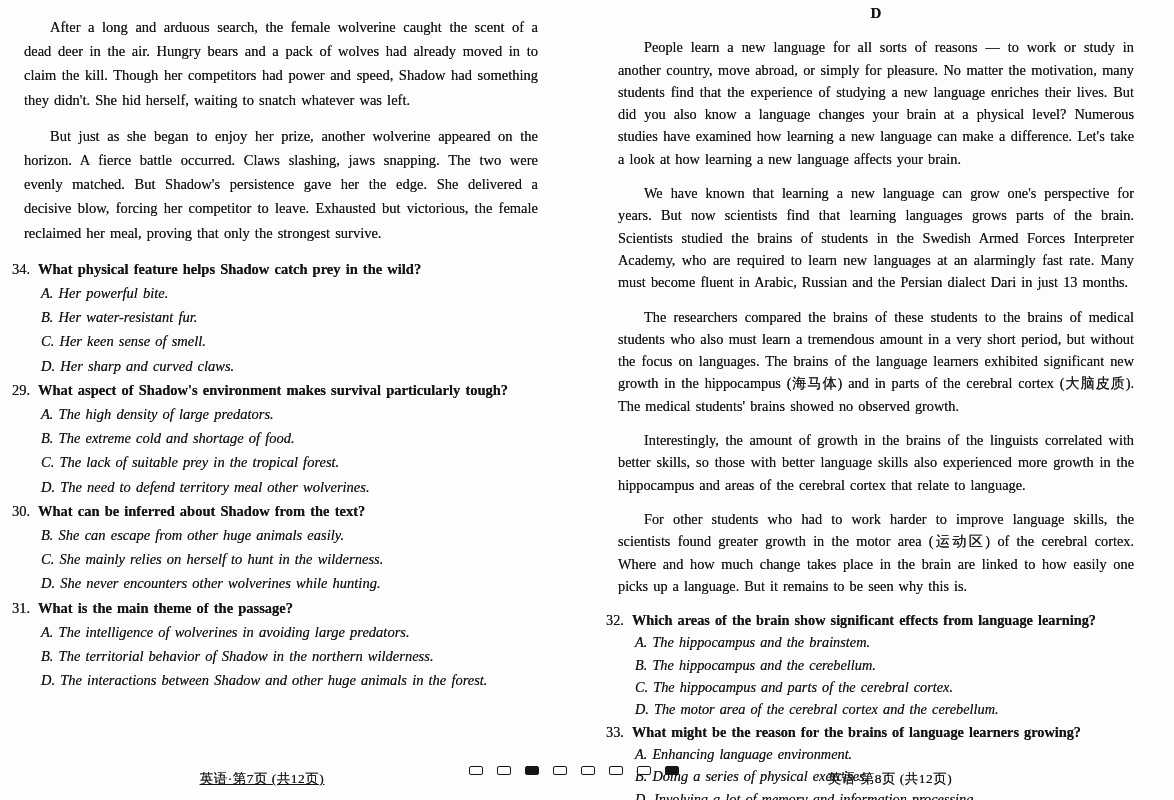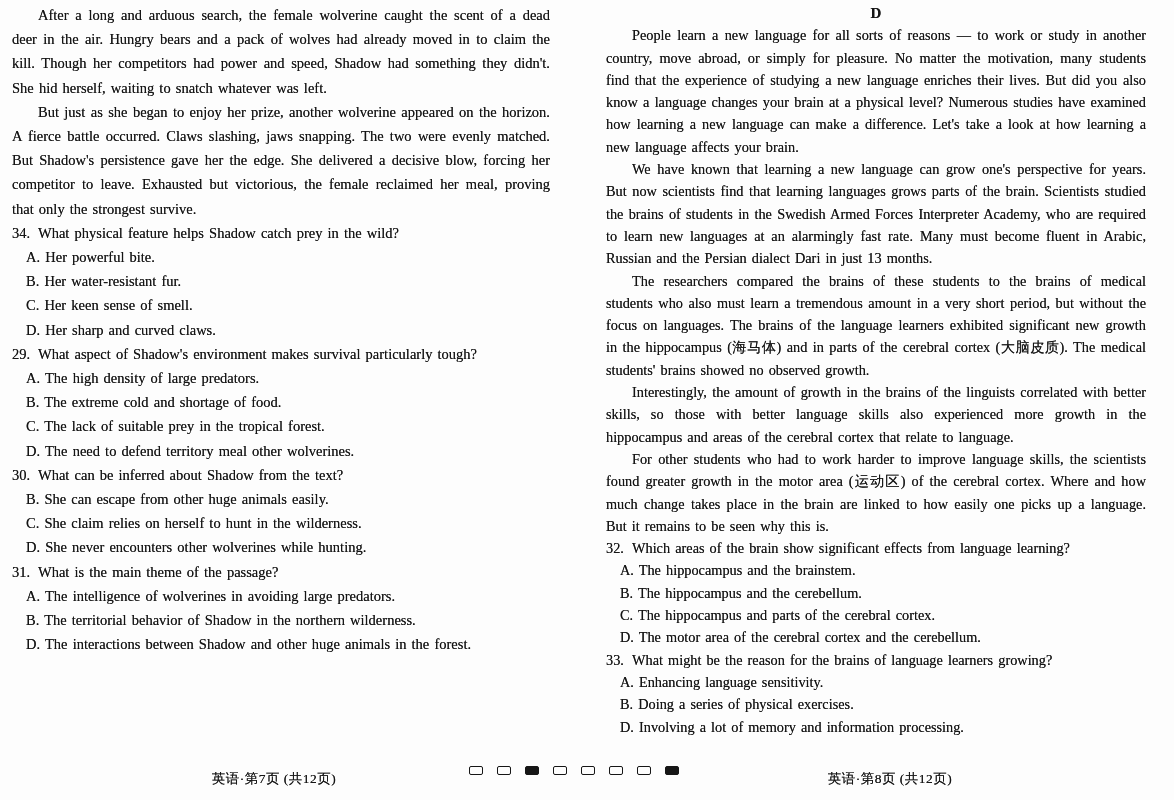--- a/index.html
+++ b/index.html
@@ -22,42 +22,43 @@
   .page-left  { left: 12px;  width: 538px; top: 3px;  line-height: 24.2px; font-size: 14.5px; }
   .page-right { left: 606px; width: 540px; top: 2px;  line-height: 22.3px; font-size: 14.3px; }
   .page, .footer { text-shadow: 0 0 0.5px rgba(20,20,20,0.75); }
 
   .section-label {
     text-align: center;
     font-weight: bold;
     font-size: 15px;
   }
   p.para {
-    margin: 0;
+    margin: 12px;
     text-indent: 26px;
     text-align: justify;
     word-spacing: 1.5px;
   }
   .question { margin: 0; }
   .q-line { display: flex; word-spacing: 1.5px; }
   .q-num  { flex: 0 0 26px; }
-  .q-text { flex: 1; text-align: justify; }
+  .q-text { flex: 1; text-align: justify; font-weight: bold; }
   .option {
-    margin-left: 14px;
+    margin-left: 29px;
     word-spacing: 1.5px;
+    font-style: italic;
   }
 
   .footer {
     position: absolute;
     top: 770px;
     font-size: 13.5px;
     text-align: center;
     letter-spacing: 0.5px;
   }
-  .footer-left  { left: 24px;  width: 500px; }
+  .footer-left  { left: 12px;  width: 500px; text-decoration: underline; }
   .footer-right { left: 640px; width: 500px; }
 
   .reg-marks {
     position: absolute;
     left: 469px;
     top: 766px;
     display: flex;
     gap: 14px;
     align-items: center;
   }
@@ -101,21 +102,21 @@
     <div class="option">C. The lack of suitable prey in the tropical forest.</div>
     <div class="option">D. The need to defend territory meal other wolverines.</div>
   </div>
 
   <div class="question">
     <div class="q-line">
       <span class="q-num">30.</span>
       <span class="q-text">What can be inferred about Shadow from the text?</span>
     </div>
     <div class="option">B. She can escape from other huge animals easily.</div>
-    <div class="option">C. She claim relies on herself to hunt in the wilderness.</div>
+    <div class="option">C. She mainly relies on herself to hunt in the wilderness.</div>
     <div class="option">D. She never encounters other wolverines while hunting.</div>
   </div>
 
   <div class="question">
     <div class="q-line">
       <span class="q-num">31.</span>
       <span class="q-text">What is the main theme of the passage?</span>
     </div>
     <div class="option">A. The intelligence of wolverines in avoiding large predators.</div>
     <div class="option">B. The territorial behavior of Shadow in the northern wilderness.</div>
@@ -140,21 +141,21 @@
     <div class="option">B. The hippocampus and the cerebellum.</div>
     <div class="option">C. The hippocampus and parts of the cerebral cortex.</div>
     <div class="option">D. The motor area of the cerebral cortex and the cerebellum.</div>
   </div>
 
   <div class="question">
     <div class="q-line">
       <span class="q-num">33.</span>
       <span class="q-text">What might be the reason for the brains of language learners growing?</span>
     </div>
-    <div class="option">A. Enhancing language sensitivity.</div>
+    <div class="option">A. Enhancing language environment.</div>
     <div class="option">B. Doing a series of physical exercises.</div>
     <div class="option">D. Involving a lot of memory and information processing.</div>
   </div>
 </div>
 
 <div class="footer footer-left">英语·第7页 (共12页)</div>
 <div class="footer footer-right">英语·第8页 (共12页)</div>
 
 <div class="reg-marks">
     <div class="mark"></div>

